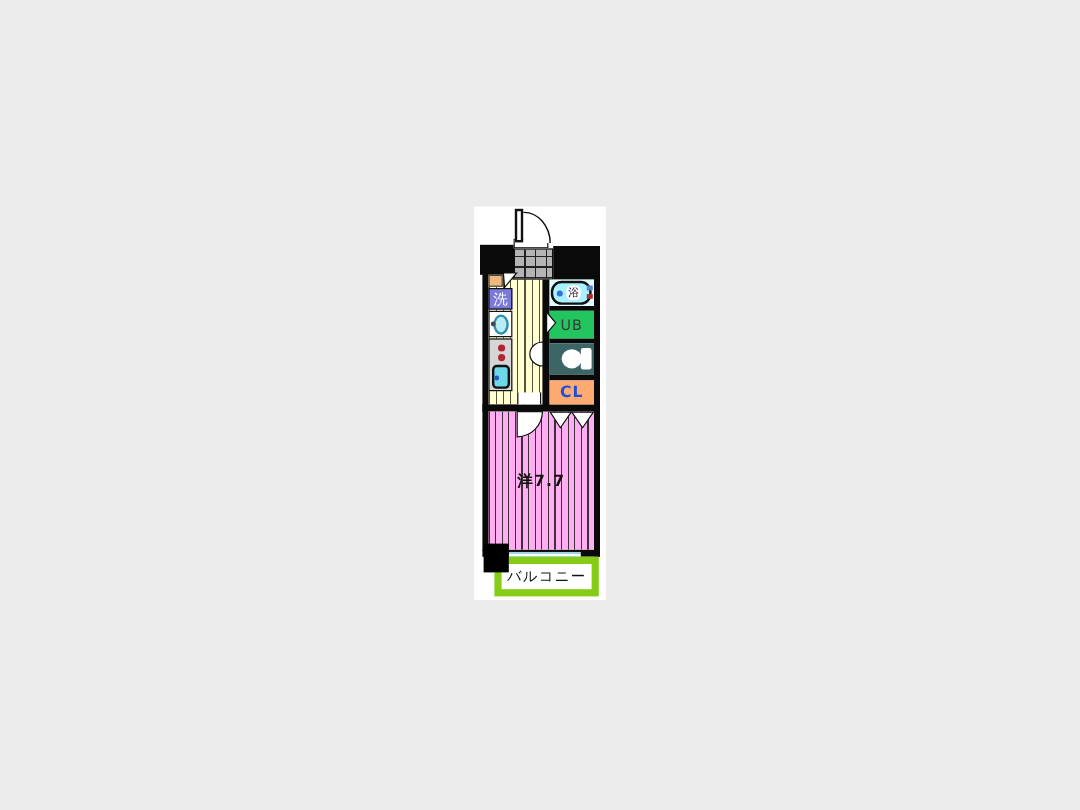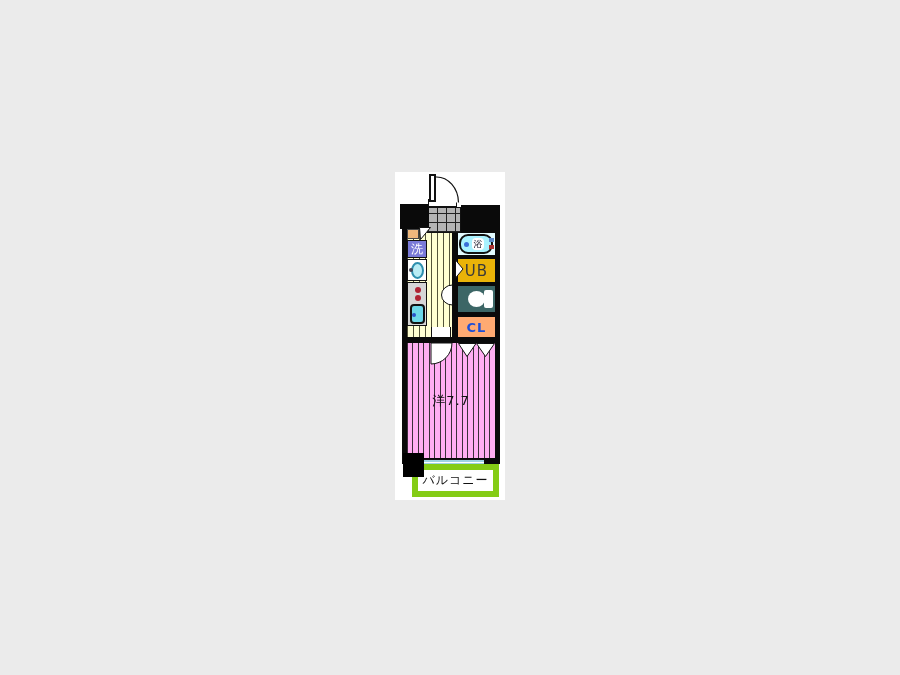--- a/index.html
+++ b/index.html
@@ -27,21 +27,21 @@
       repeating-linear-gradient(90deg, #222 0 1px, transparent 1px 9px),
       repeating-linear-gradient(0deg, #222 0 1px, transparent 1px 9px),
       #b4b4b4;
     border:1px solid #111;
   }
   .room {
     position:absolute; left:12px; top:171px; width:88px; height:115px;
     background:repeating-linear-gradient(90deg, rgba(25,25,25,0.85) 0 1px, transparent 1px 5.5px), #ffaef2;
     display:flex; align-items:center; justify-content:center;
   }
-  .room-label { font-size:13px; color:#111; letter-spacing:1px; font-weight:400; }
+  .room-label { font-size:13px; color:#111; letter-spacing:1px; font-weight:700; }
 
   
   .threshold { position:absolute; left:33px; top:27px; width:29px; height:8px; background:#fff; border:1px solid #111; }
   .door-leaf { position:absolute; left:34px; top:2px; width:7px; height:28px; background:#fff; border:2px solid #111; }
 
   
   .step-box { position:absolute; left:12px; top:57px; width:12px; height:10px; background:#efb87c; border:1px solid #444; }
   .washer {
     position:absolute; left:12px; top:68px; width:20px; height:18px;
     background:#7a7ad8; border:1px solid #111;
@@ -60,23 +60,23 @@
   .bath-room { position:absolute; left:63px; top:61px; width:37px; height:22px; background:#e2fbff; }
   .tub { position:absolute; left:1px; top:1px; width:34px; height:20px; background:#a8f2ff; border:2px solid #111; border-radius:9px; }
   .tub-dot { position:absolute; left:3px; top:6px; width:5px; height:5px; border-radius:50%; background:#3a6fd8; }
   .tub-badge {
     position:absolute; left:11px; top:2px; width:12px; height:12px; background:#fff; border-radius:4px;
     display:flex; align-items:center; justify-content:center; font-size:9px; color:#112;
   }
   .faucet-blue { position:absolute; left:28px; top:2px; width:5px; height:4px; background:#5a87c8; }
   .faucet-red  { position:absolute; left:28px; top:9px; width:5px; height:4px; background:#a83030; }
   .ub {
-    position:absolute; left:63px; top:87px; width:37px; height:23px; background:#eab308;
+    position:absolute; left:63px; top:87px; width:37px; height:23px; background:#22c55e;
     display:flex; align-items:center; justify-content:center;
-    font-size:15px; color:#3a3a3a; letter-spacing:1px;
+    font-size:12px; color:#3a3a3a; letter-spacing:1px;
   }
   .toilet { position:absolute; left:63px; top:114px; width:37px; height:26px; background:#3c6666; }
   .bowl { position:absolute; left:10px; top:5px; width:17px; height:16px; background:#fff; border-radius:50%; }
   .tank { position:absolute; left:26px; top:4px; width:9px; height:18px; background:#fff; border-radius:2px; }
   .cl {
     position:absolute; left:63px; top:145px; width:37px; height:20px; background:#ffaa72;
     display:flex; align-items:center; justify-content:center;
     font-size:13px; color:#1d4ed8; font-weight:600; letter-spacing:1px;
   }
 

